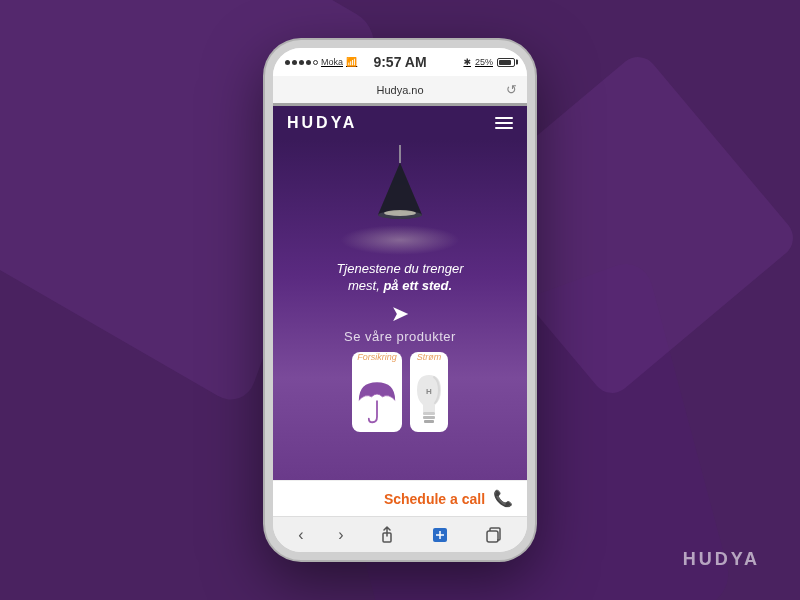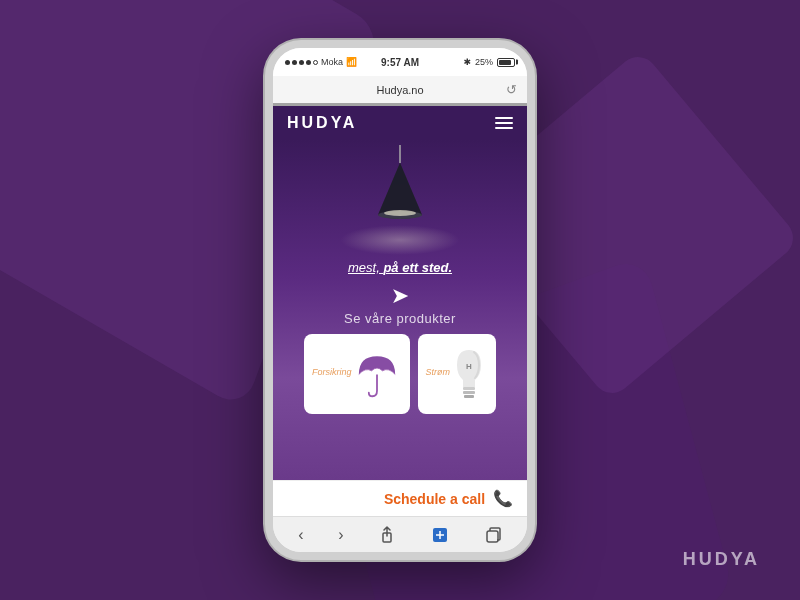--- a/index.html
+++ b/index.html
@@ -75,35 +75,36 @@
 
     
     .status-bar {
       background: white;
       height: 28px;
       display: flex;
       align-items: center;
       justify-content: space-between;
       padding: 0 12px;
       flex-shrink: 0;
+      text-decoration: underline;
     }
     .status-left {
       font-size: 9px;
       color: #333;
       display: flex;
       align-items: center;
       gap: 3px;
     }
     .status-dots {
       display: flex; gap: 2px;
     }
     .dot { width: 5px; height: 5px; border-radius: 50%; background: #333; }
     .dot.empty { background: transparent; border: 1px solid #333; }
     .status-time {
-      font-size: 10px;
+      font-size: 14px;
       font-weight: 600;
       color: #333;
       position: absolute;
       left: 50%;
       transform: translateX(-50%);
     }
     .status-right {
       display: flex;
       align-items: center;
       gap: 4px;
@@ -232,21 +233,20 @@
     .hero-text .line1 {
       font-size: 13px;
       font-style: italic;
       font-weight: 300;
       line-height: 1.4;
     }
     .hero-text .line2 {
       font-size: 13px;
       font-style: italic;
       font-weight: 300;
-      text-decoration: underline;
     }
     .hero-text .bold-part {
       font-weight: 800;
       font-style: italic;
     }
 
     
     .arrow-container {
       margin-top: 8px;
       display: flex;
@@ -268,23 +268,22 @@
     .product-cards {
       display: flex;
       gap: 8px;
       padding: 0 12px;
       margin-top: 8px;
     }
     .product-card {
       background: white;
       border-radius: 8px;
       flex: 1;
-      padding: 8px;
-      display: flex;
-      flex-direction: row;
+      display: flex;
+      flex-direction: column;
       align-items: center;
       min-height: 80px;
     }
     .product-name {
       font-size: 9px;
       color: #e8a060;
       font-style: italic;
       margin-bottom: 5px;
       align-self: center;
     }
@@ -411,20 +410,21 @@
           <path d="M40,18 L62,70 Q40,74 18,70 Z" fill="#1a1a2a" opacity="0.8"></path>
 
           <ellipse cx="40" cy="70" rx="22" ry="4" fill="#3a3a4a"></ellipse>
 
           <ellipse cx="40" cy="68" rx="16" ry="3" fill="#fffde0" opacity="0.6"></ellipse>
         </svg>
         <div class="lamp-glow"></div>
       </div>
 
       <div class="hero-text">
+        <div class="line1">Tjenestene du trenger</div>
         <div class="line2">
           <span>mest, </span><span class="bold-part">på ett sted.</span>
         </div>
       </div>
 
       <div class="arrow-container">
         <span class="arrow-svg">➤</span>
         <span class="see-products">Se våre produkter</span>
       </div>
 

